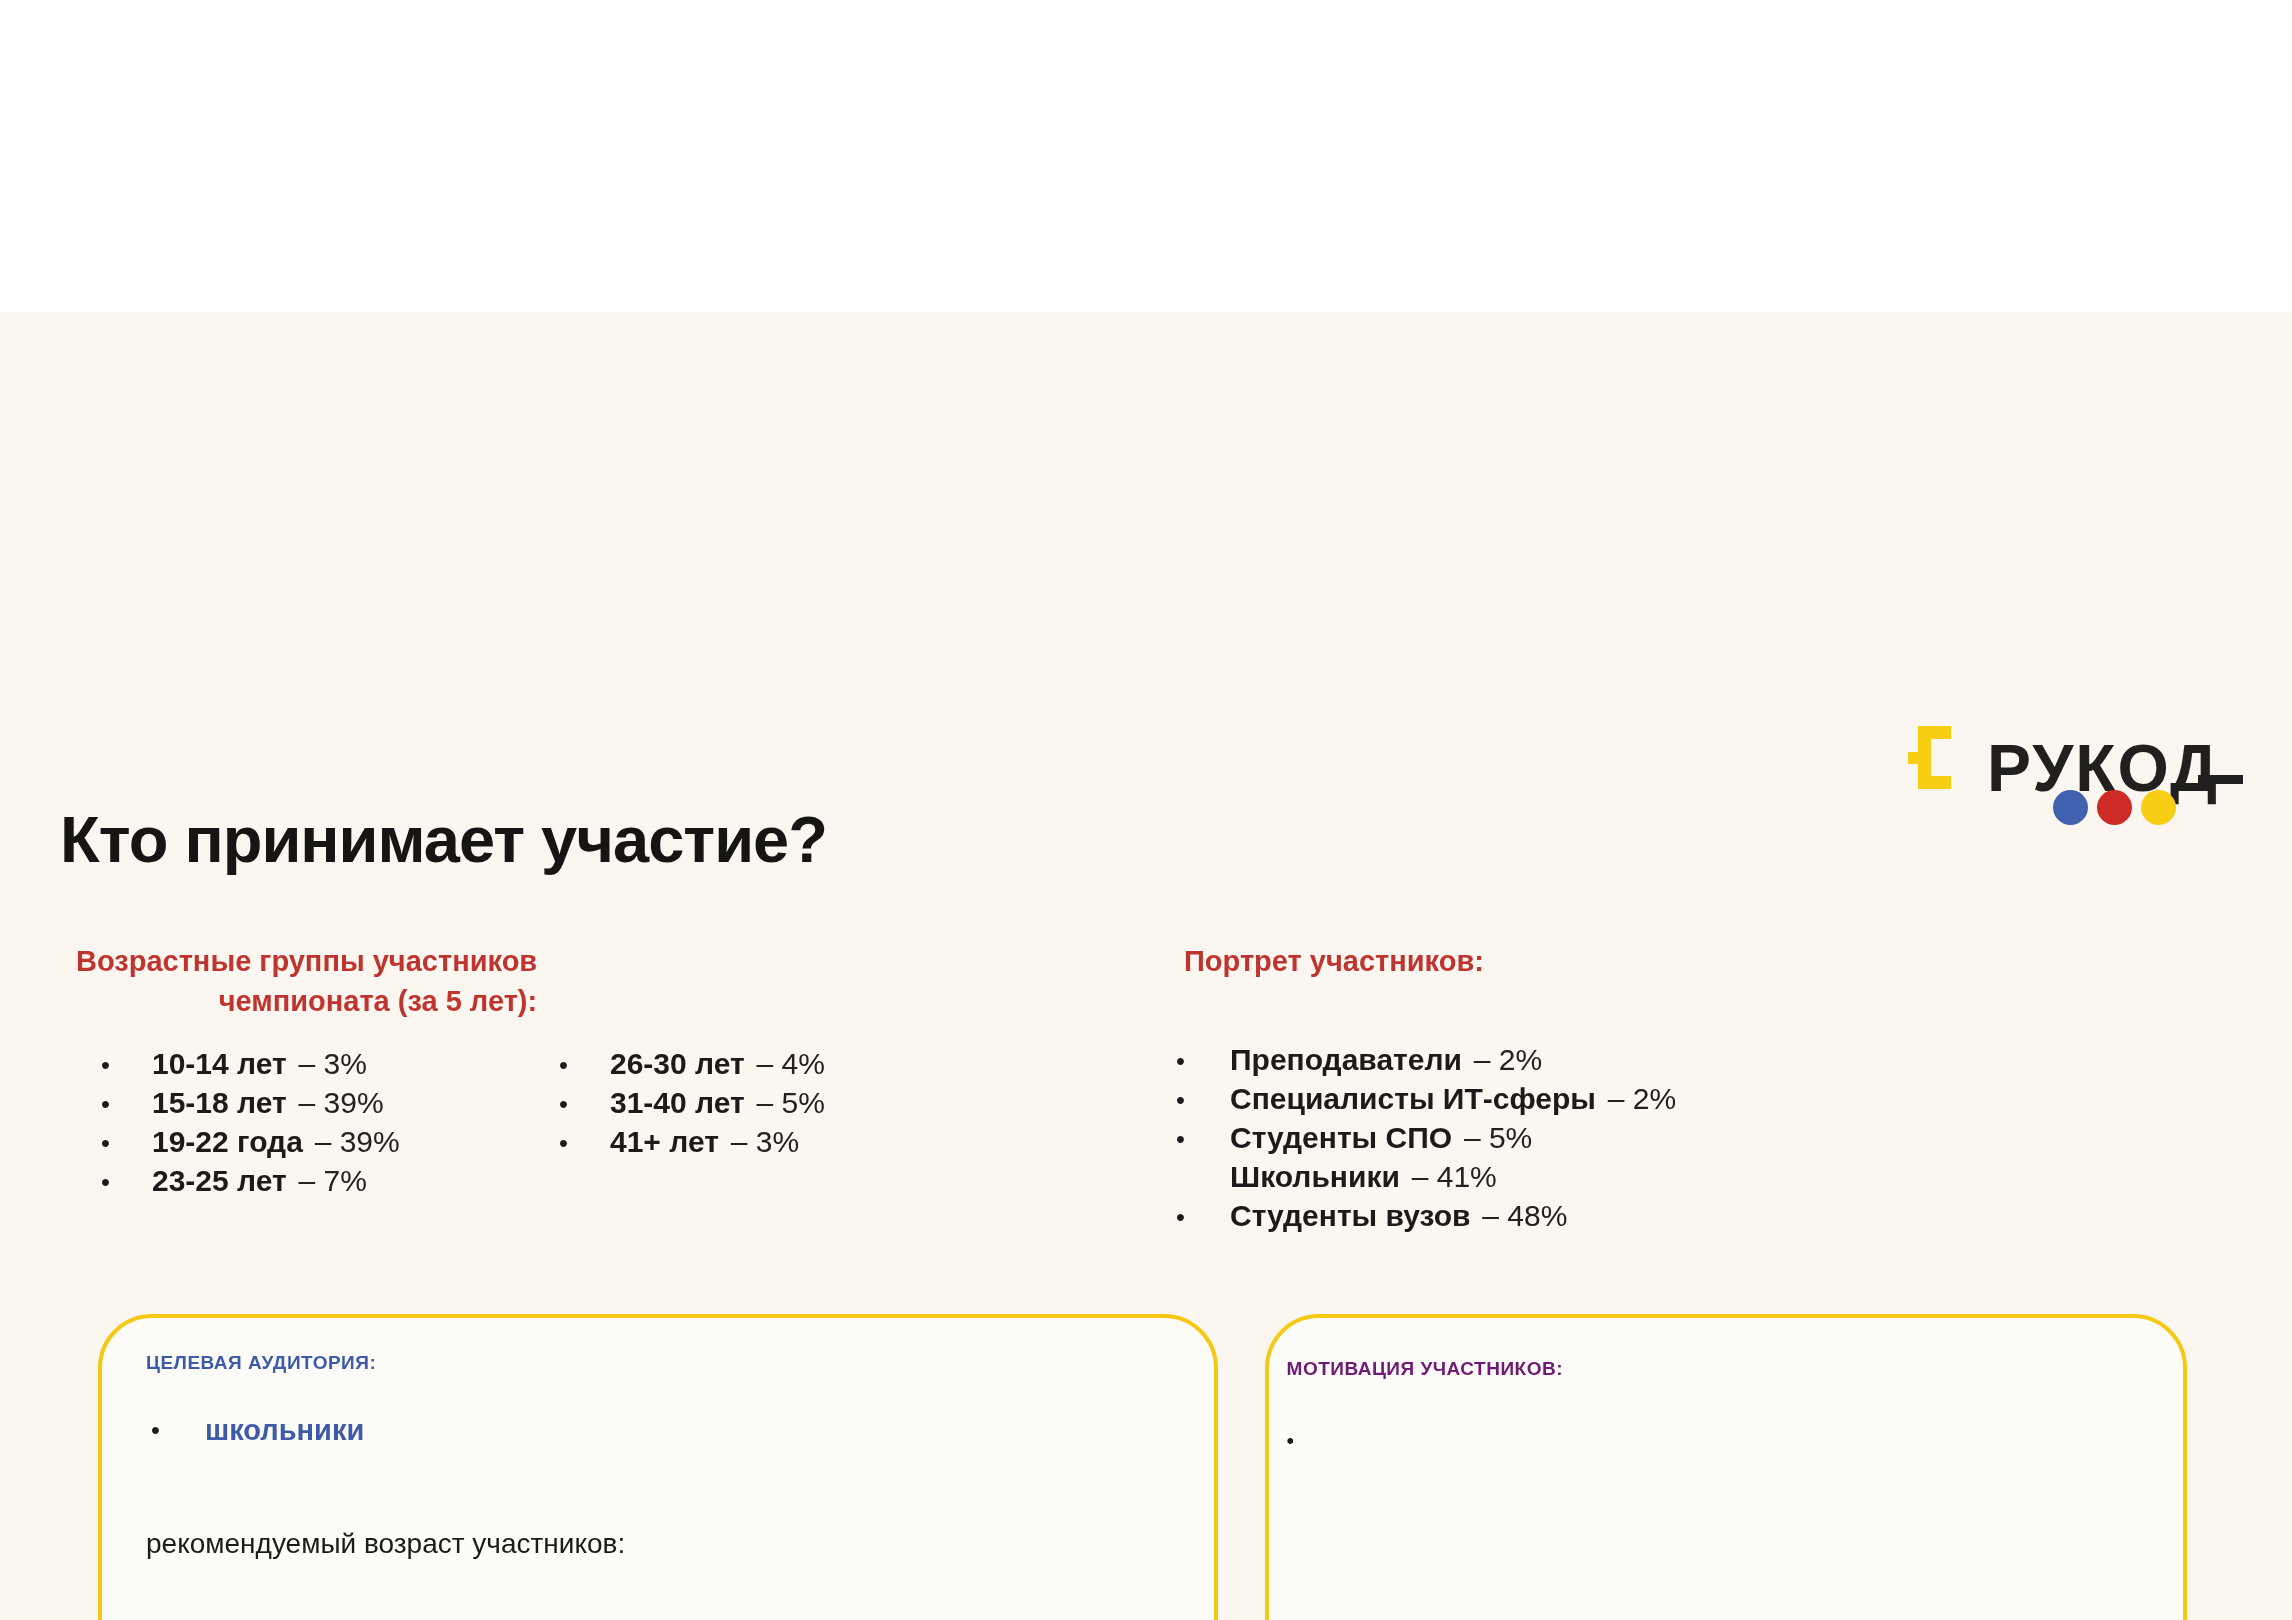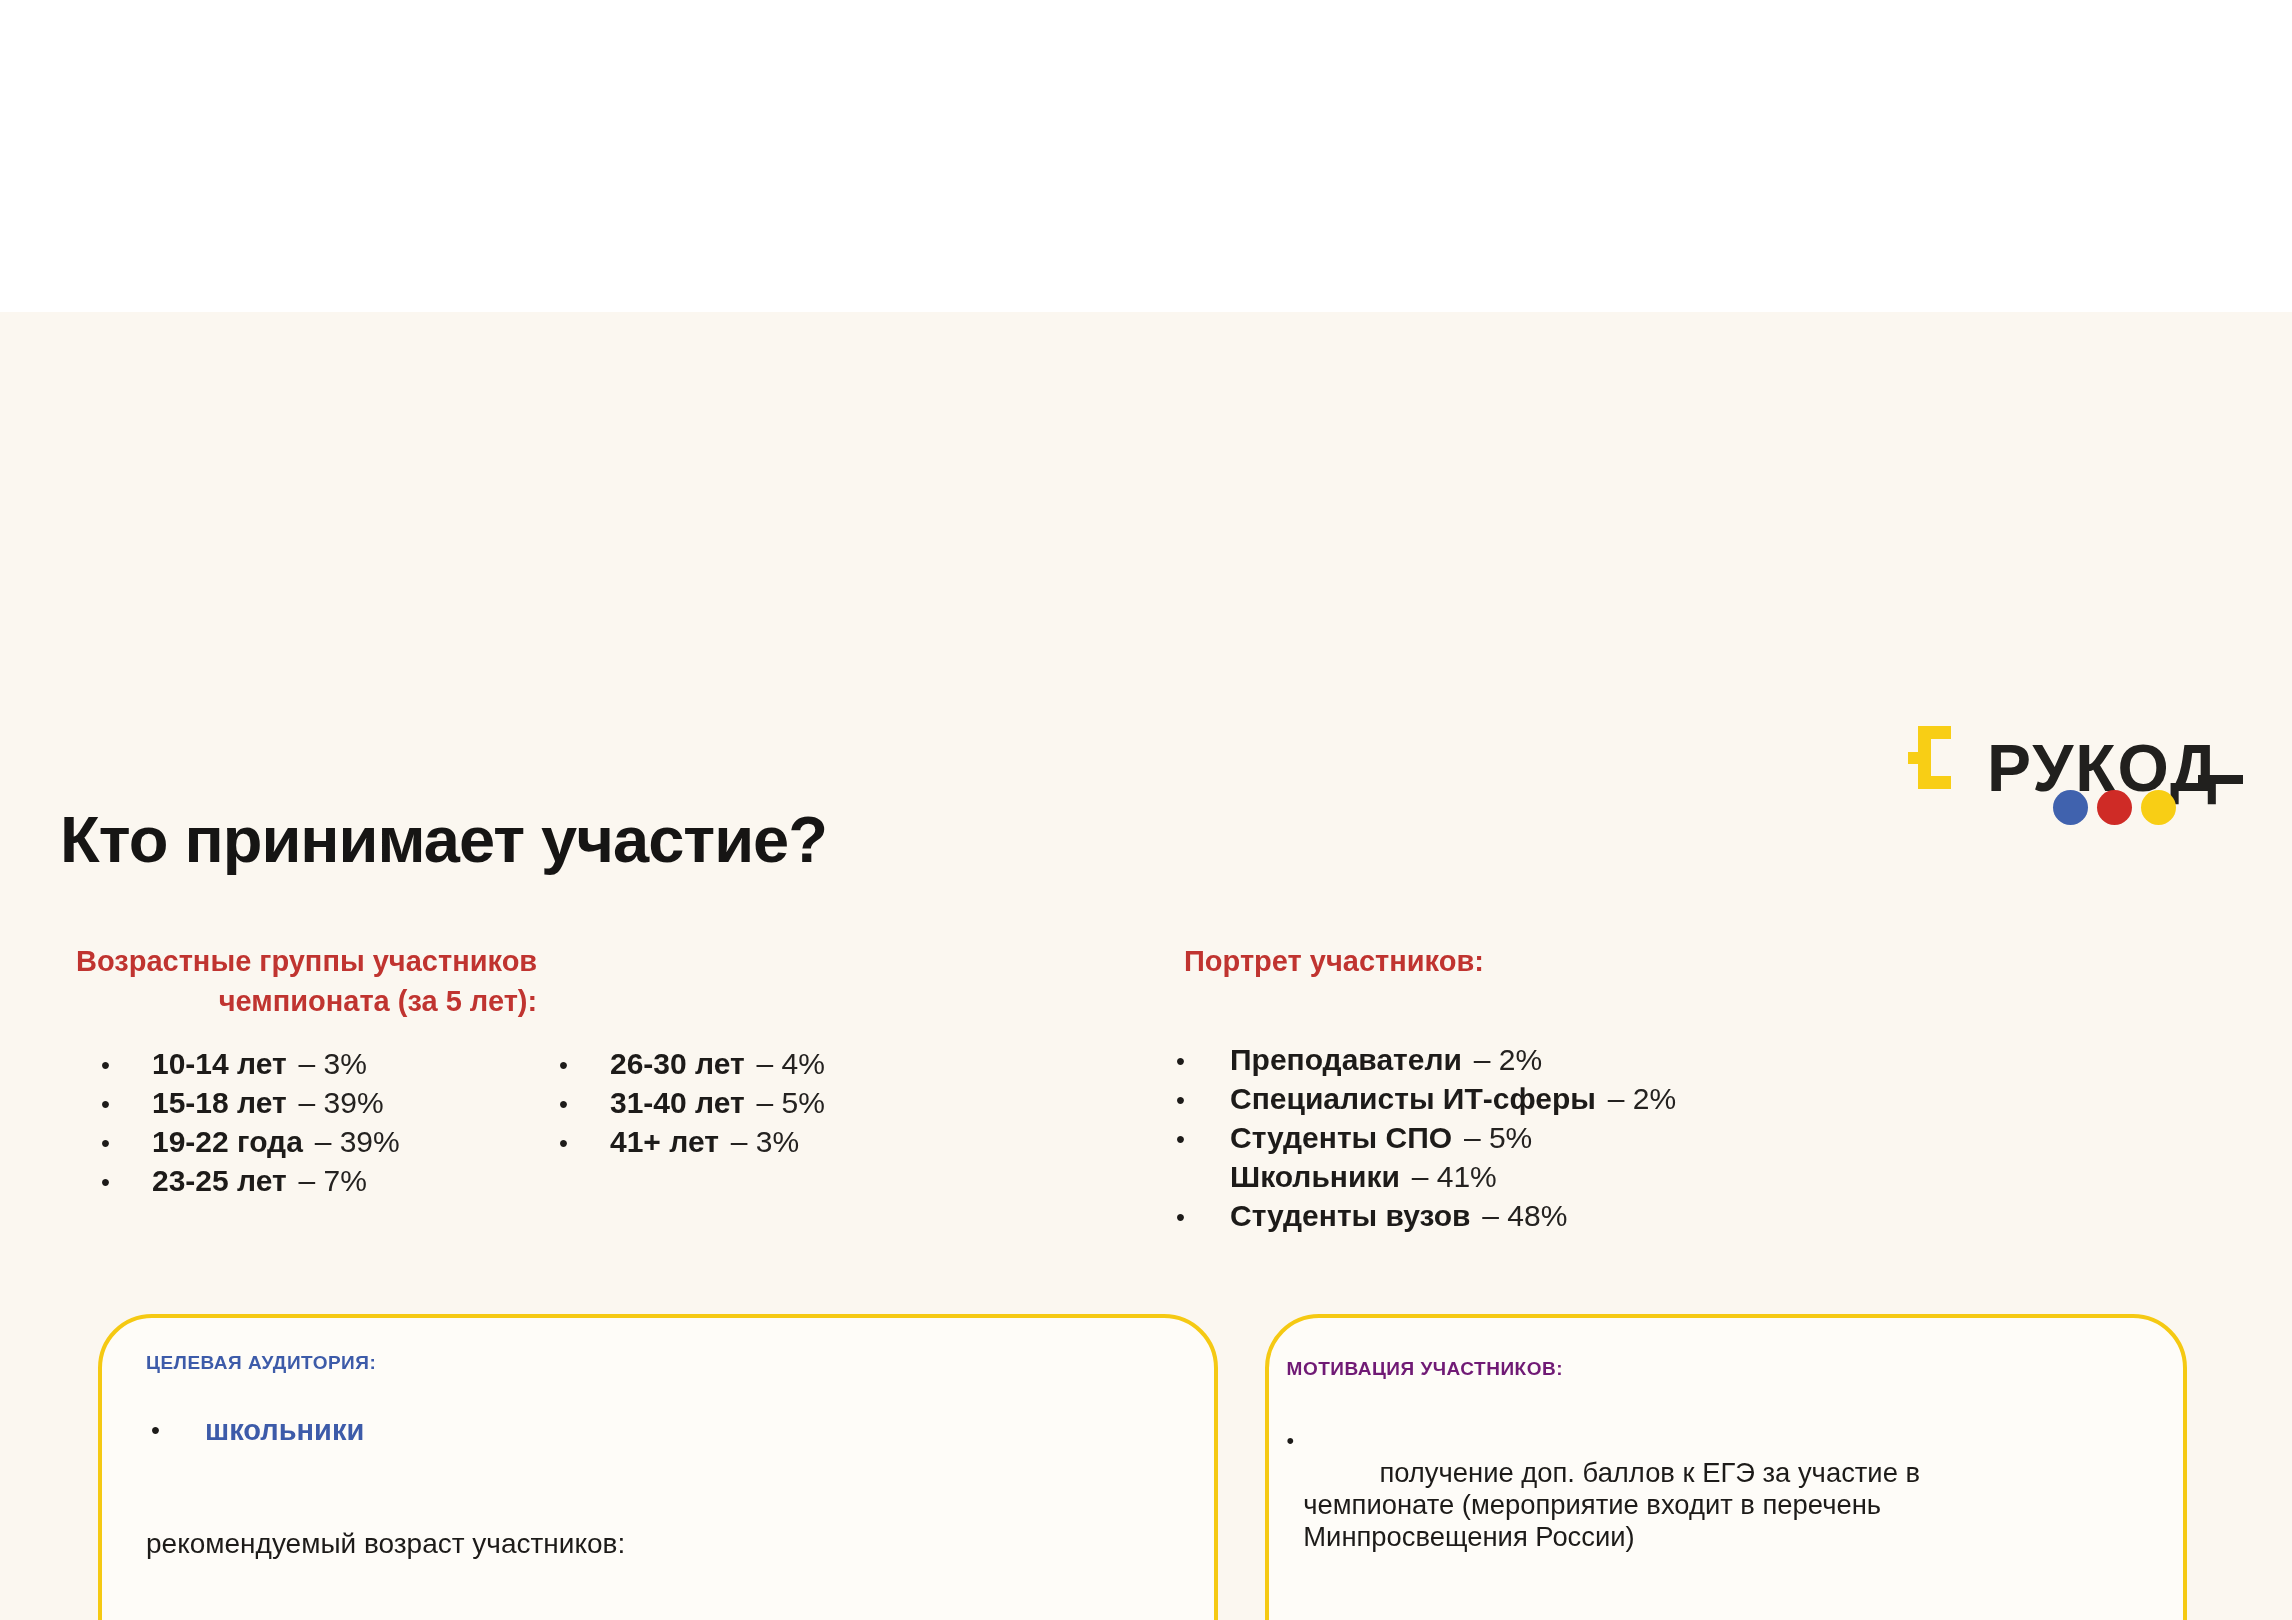--- a/index.html
+++ b/index.html
@@ -174,21 +174,21 @@
         
       </div>
 
     </div>
 
     <div class="box box-right" style="background-color: rgb(254, 252, 248); border-color: rgb(245, 201, 19);">
       <div class="box-heading" style="color: #701a75;">МОТИВАЦИЯ УЧАСТНИКОВ:</div>
 
       <div class="mo-list">
         <div class="mo-item">
-          <span class="bdot">•</span><span>получение доп. баллов к ЕГЭ за участие в чемпионате (мероприятие входит в перечень Минпросвещения России)</span>
+          <span class="bdot">•</span>
         </div>
 
       </div>
     </div>
 
   </div>
 </div>
 
 
 </body></html>

